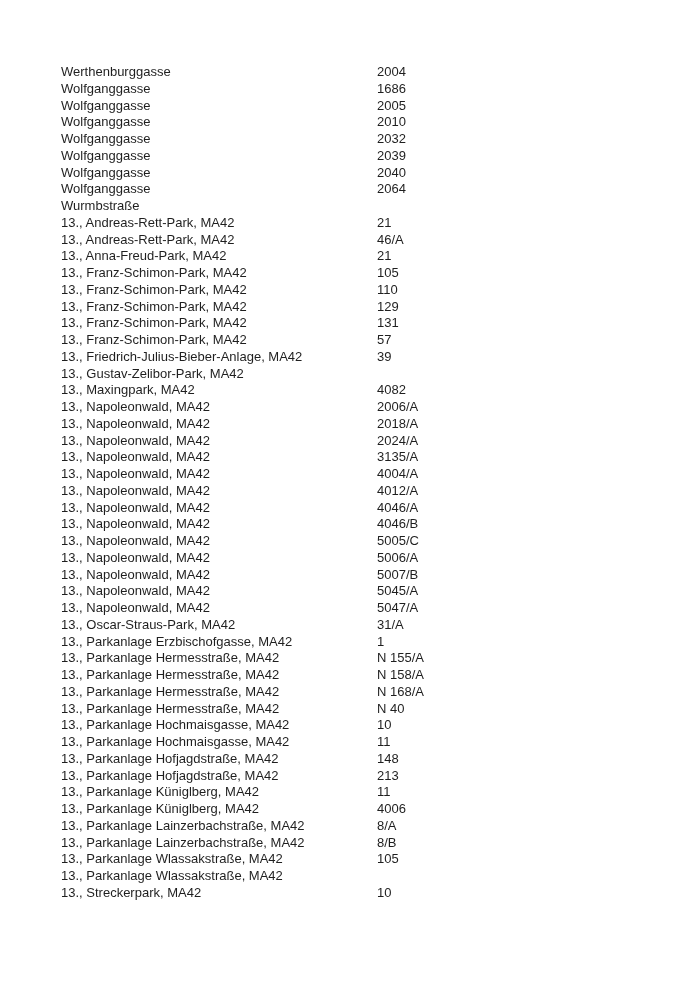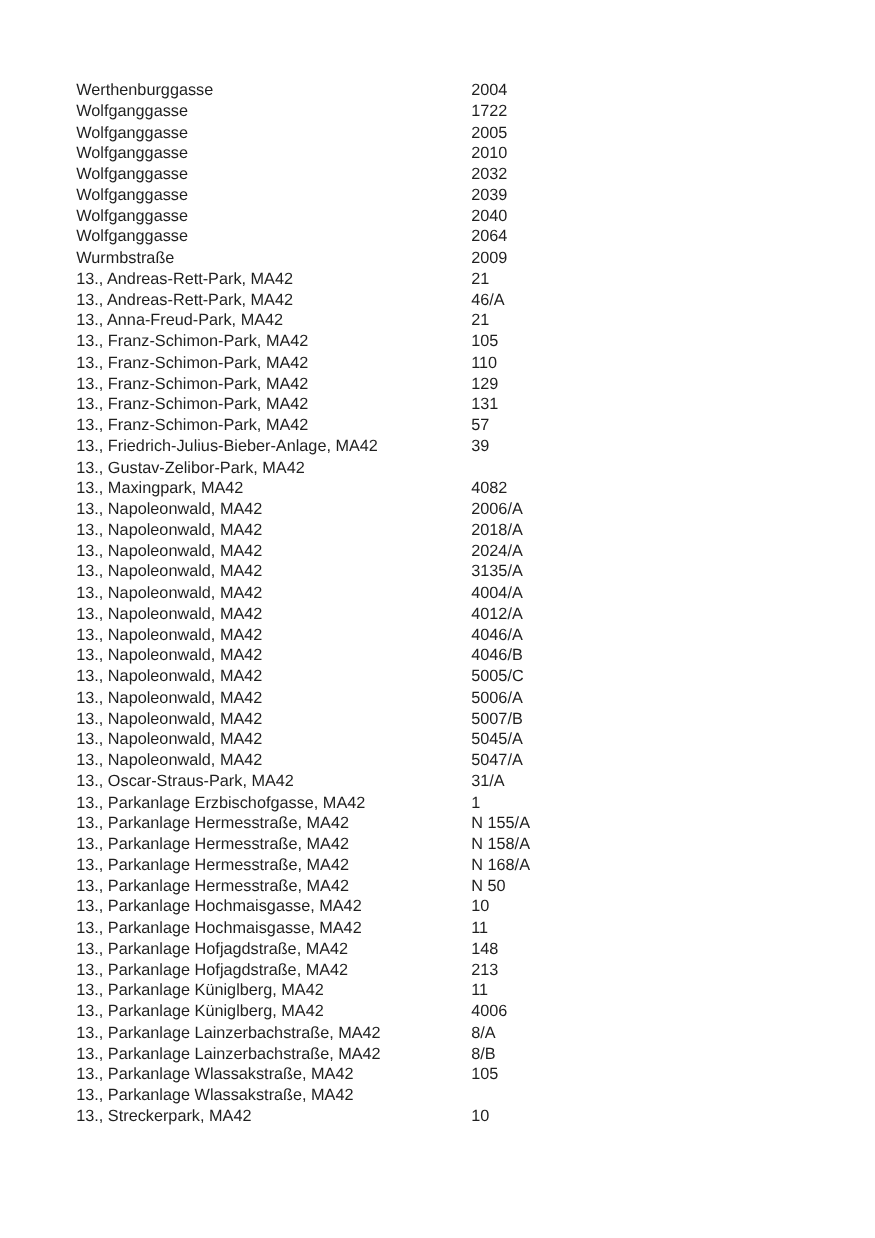--- a/index.html
+++ b/index.html
@@ -42,21 +42,21 @@
 <body>
 
 <div class="page">
   <div class="list" id="rows-container">
       <div class="row">
         <span class="cell-name">Werthenburggasse</span>
         <span class="cell-number">2004</span>
       </div>
       <div class="row">
         <span class="cell-name">Wolfganggasse</span>
-        <span class="cell-number">1722</span>
+        <span class="cell-number">1686</span>
       </div>
       <div class="row">
         <span class="cell-name">Wolfganggasse</span>
         <span class="cell-number">2005</span>
       </div>
       <div class="row">
         <span class="cell-name">Wolfganggasse</span>
         <span class="cell-number">2010</span>
       </div>
       <div class="row">
@@ -70,21 +70,20 @@
       <div class="row">
         <span class="cell-name">Wolfganggasse</span>
         <span class="cell-number">2040</span>
       </div>
       <div class="row">
         <span class="cell-name">Wolfganggasse</span>
         <span class="cell-number">2064</span>
       </div>
       <div class="row">
         <span class="cell-name">Wurmbstraße</span>
-        <span class="cell-number">2009</span>
       </div>
       <div class="row">
         <span class="cell-name">13., Andreas-Rett-Park, MA42</span>
         <span class="cell-number">21</span>
       </div>
       <div class="row">
         <span class="cell-name">13., Andreas-Rett-Park, MA42</span>
         <span class="cell-number">46/A</span>
       </div>
       <div class="row">
@@ -189,21 +188,21 @@
       <div class="row">
         <span class="cell-name">13., Parkanlage Hermesstraße, MA42</span>
         <span class="cell-number">N 158/A</span>
       </div>
       <div class="row">
         <span class="cell-name">13., Parkanlage Hermesstraße, MA42</span>
         <span class="cell-number">N 168/A</span>
       </div>
       <div class="row">
         <span class="cell-name">13., Parkanlage Hermesstraße, MA42</span>
-        <span class="cell-number">N 50</span>
+        <span class="cell-number">N 40</span>
       </div>
       <div class="row">
         <span class="cell-name">13., Parkanlage Hochmaisgasse, MA42</span>
         <span class="cell-number">10</span>
       </div>
       <div class="row">
         <span class="cell-name">13., Parkanlage Hochmaisgasse, MA42</span>
         <span class="cell-number">11</span>
       </div>
       <div class="row">

